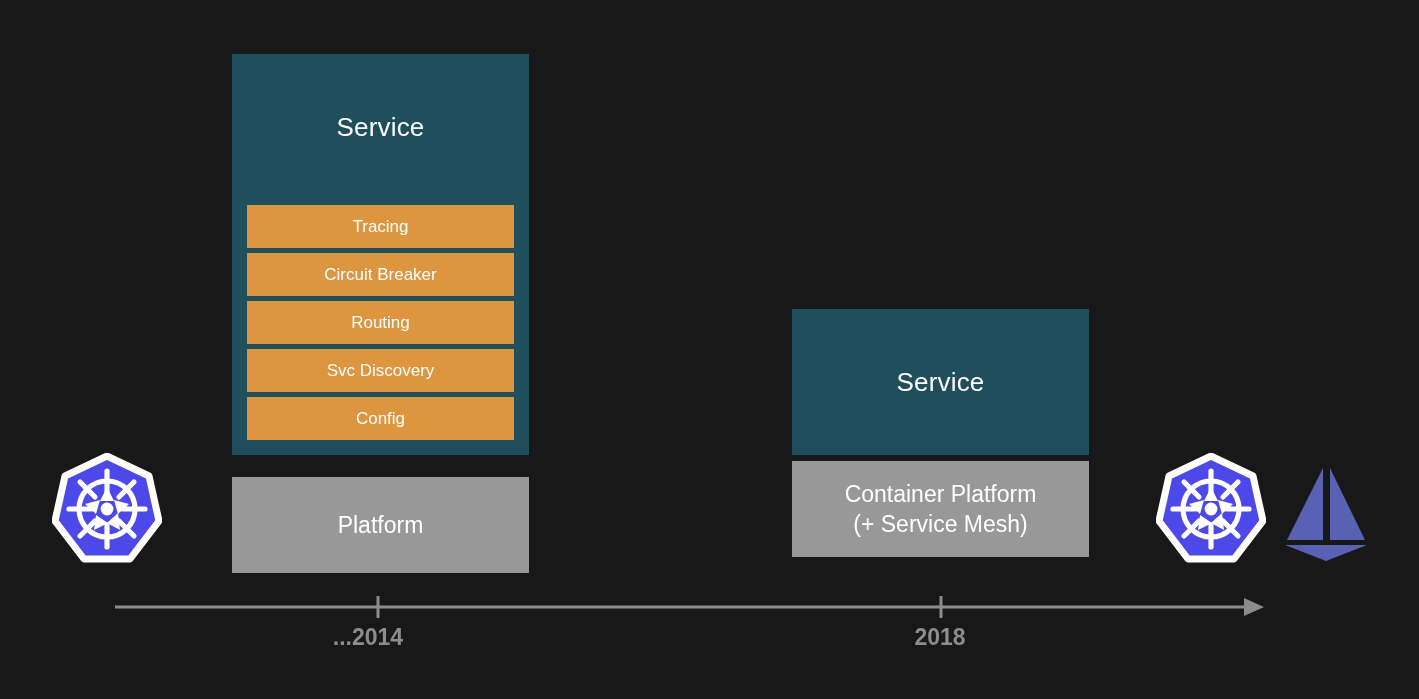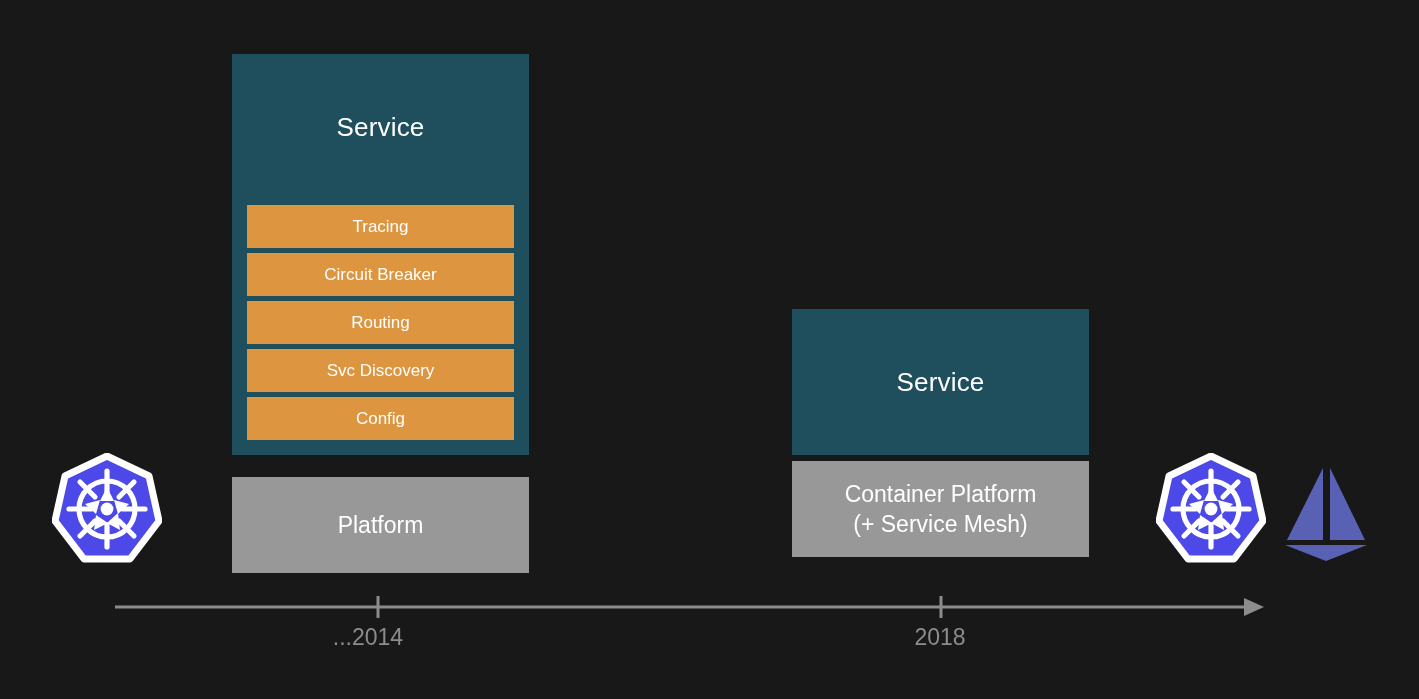--- a/index.html
+++ b/index.html
@@ -101,21 +101,21 @@
   #istio     { left: 1283px; top: 466px; width: 86px;  height: 96px; }
 
   
   #timeline { position: absolute; left: 0; top: 588px; width: 1419px; height: 70px; }
 
   .tick-label {
     position: absolute;
     top: 624px;
     color: #8C8C8C;
     font-size: 23px;
-    font-weight: 400;
+    font-weight: 700;
     white-space: nowrap;
     transform: translateX(-50%);
   }
   #tick-label-0 { left: 368px; }
   #tick-label-1 { left: 940px; text-align: center; }
 </style>
 </head>
 <body>
 
 <div class="stage">

